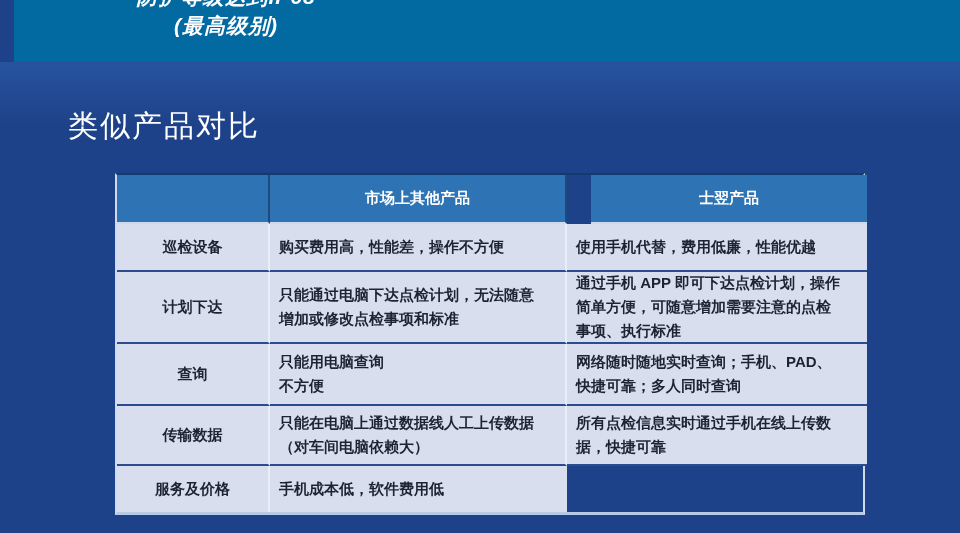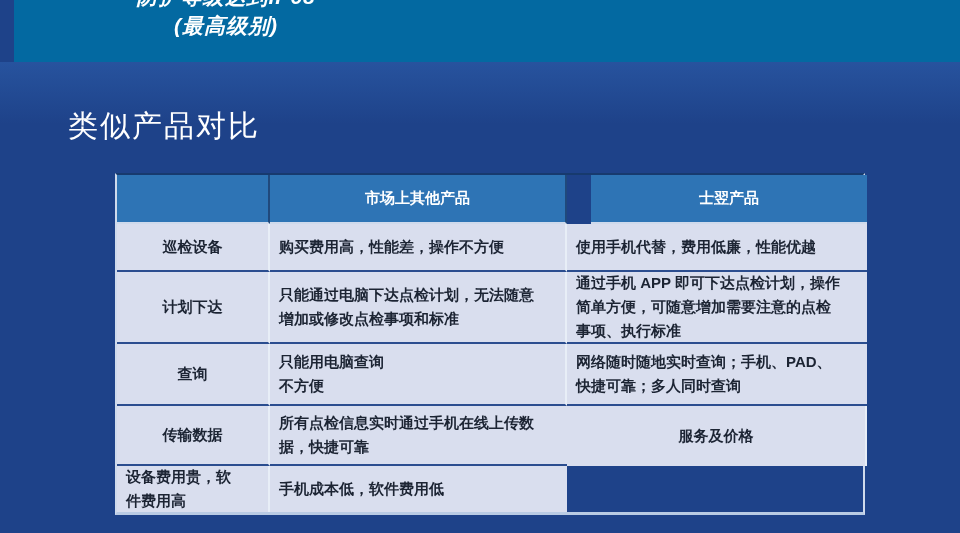--- a/index.html
+++ b/index.html
@@ -132,21 +132,21 @@
       <div class="cell bcell label-cell">计划下达</div>
       <div class="cell bcell text-cell">只能通过电脑下达点检计划，无法随意增加或修改点检事项和标准</div>
       <div class="cell bcell text-cell last">通过手机 APP 即可下达点检计划，操作简单方便，可随意增加需要注意的点检事项、执行标准</div>
 
       <div class="cell bcell label-cell">查询</div>
       <div class="cell bcell text-cell">只能用电脑查询
 不方便</div>
       <div class="cell bcell text-cell last">网络随时随地实时查询；手机、PAD、快捷可靠；多人同时查询</div>
 
       <div class="cell bcell label-cell">传输数据</div>
+      <div class="cell bcell text-cell">只能在电脑上通过数据线人工上传数据（对车间电脑依赖大）</div>
       <div class="cell bcell text-cell last">所有点检信息实时通过手机在线上传数据，快捷可靠</div>
 
       <div class="cell bcell label-cell lastrow">服务及价格</div>
-      <div class="cell bcell text-cell lastrow">设备费用贵，软件费用高</div>
       <div class="cell bcell text-cell last lastrow">手机成本低，软件费用低</div>
     </div>
   </div>
 
 </div>
 
 </body></html>

